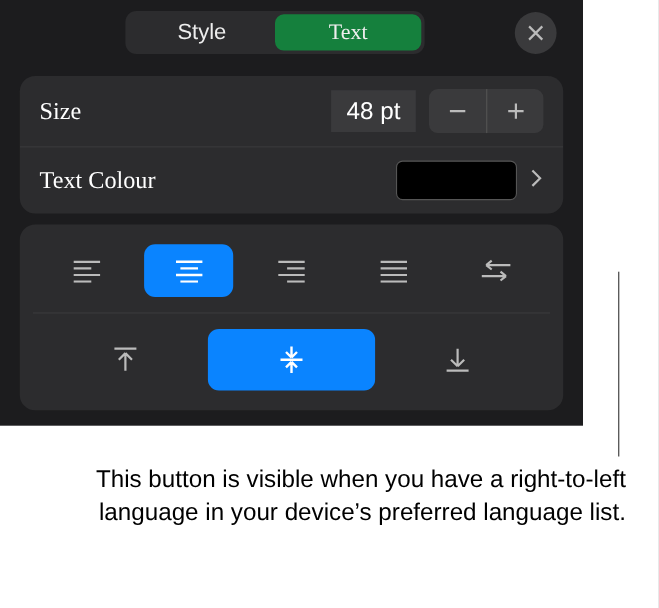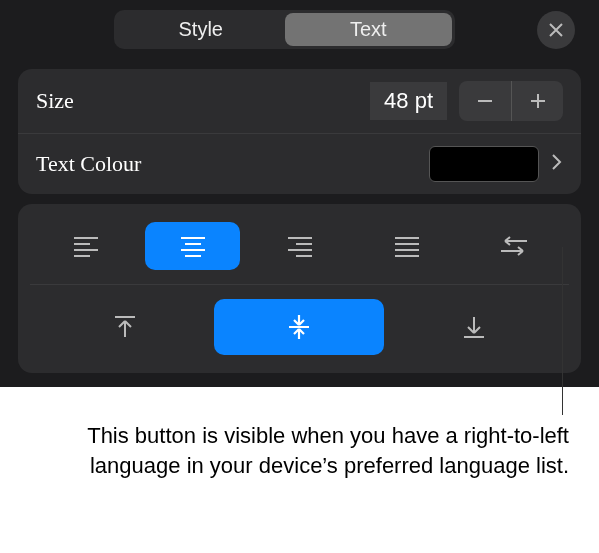--- a/index.html
+++ b/index.html
@@ -5,21 +5,21 @@
   * { box-sizing: border-box; margin: 0; padding: 0; }
   body {
     width: 599px;
     height: 553px;
     background: #fff;
     font-family: -apple-system, "Helvetica Neue", Arial, sans-serif;
     color: #fff;
     font-size: 22px;
   }
   .panel {
-    width: 599px;
+    width: 530px;
     background: #1c1c1e;
     padding: 10px 0 14px 0;
   }
   .tabbar {
     display: flex;
     align-items: center;
     padding: 0 24px 10px 24px;
     gap: 12px;
   }
   .seg {
@@ -32,21 +32,22 @@
   }
   .seg-item {
     flex: 1;
     text-align: center;
     padding: 5px 0;
     border-radius: 8px;
     color: #eee;
     font-size: 20px;
   }
   .seg-item.sel {
-    background: #737373;
+    background: #15803d;
+    font-family: Liberation Serif, serif;
   }
   .close-btn {
     width: 38px; height: 38px;
     background: #3a3a3c;
     border-radius: 50%;
     display: flex; align-items: center; justify-content: center;
   }
   .group {
     margin: 10px 18px 0 18px;
     background: #2c2c2e;

